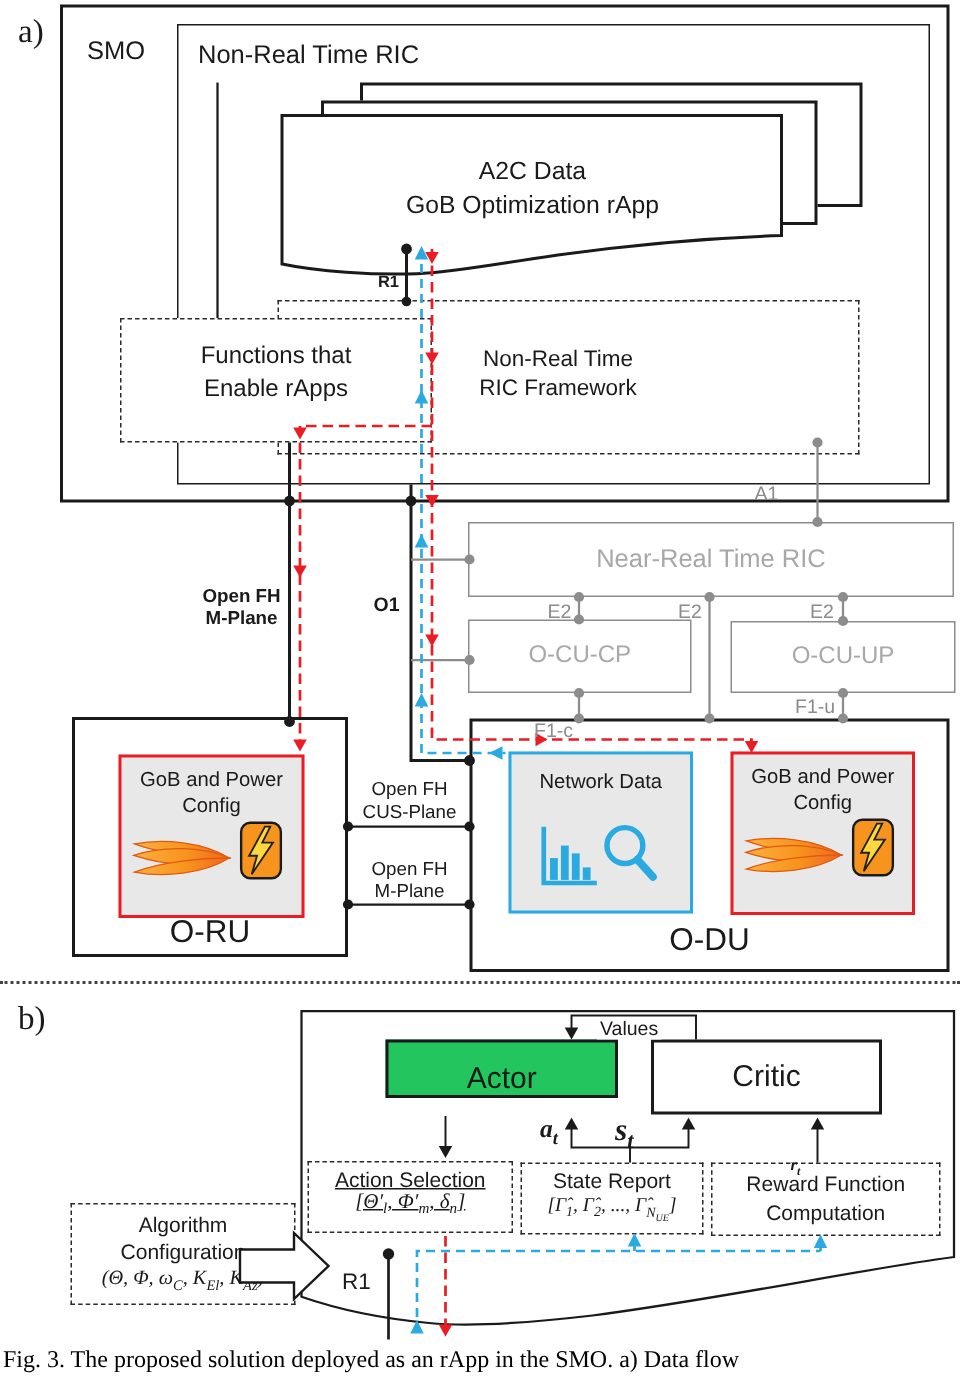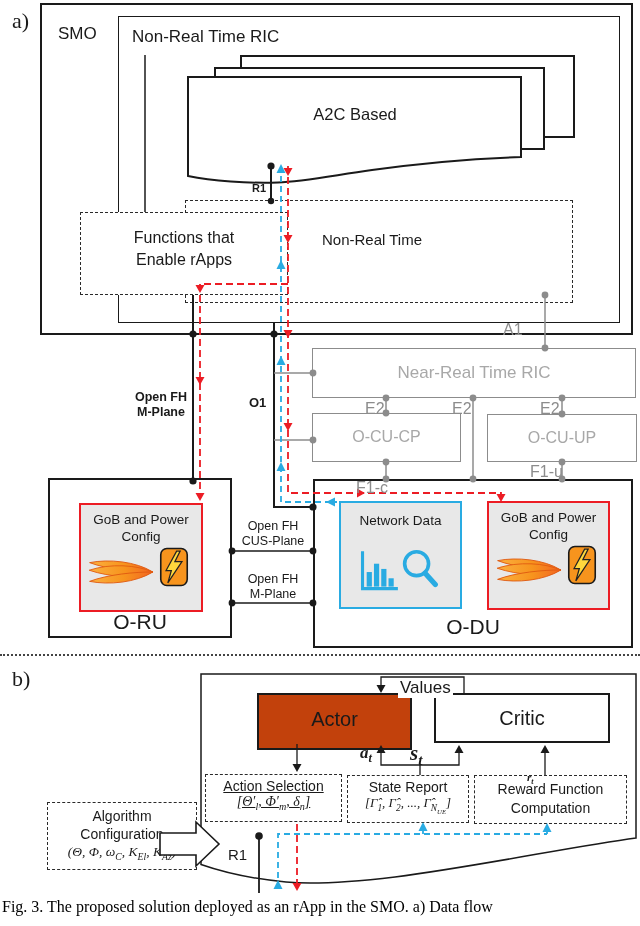--- a/index.html
+++ b/index.html
@@ -11,21 +11,21 @@
          font-family:"Liberation Sans",sans-serif;color:#1a1a1a;}
   .box{position:absolute;border:2px solid #1a1a1a;background:transparent;box-sizing:border-box;}
   .box.thin{border-width:1.5px;}
   .box.dashed{border:1.5px dashed #2a2a2a;background:transparent;}
   .box.grayline{border:1.5px solid var(--c-gray);background:#fff;}
   .box.redline{border:2.5px solid var(--c-red);background:var(--c-boxfill);}
   .box.blueline{border:2.5px solid var(--c-blue);background:var(--c-boxfill);}
   .lbl{position:absolute;white-space:nowrap;}
   .ctr{text-align:center;}
   .graytxt{color:var(--c-ltgray);}
-  .smalllbl{font-size:16px;color:var(--c-gray);}
+  .smalllbl{font-size:13px;color:var(--c-gray);}
   .boldlbl{font-weight:bold;}
   .serif{font-family:"Liberation Serif",serif;}
   .math{font-family:"Liberation Serif",serif;font-style:italic;}
   .math sub{font-size:0.72em;}
   svg{position:absolute;left:0;top:0;}
   #linework{z-index:5;pointer-events:none;}
   .layer1{z-index:1;}
   .layer3{position:absolute;z-index:6;}
   .ln{stroke:#1a1a1a;stroke-width:1.5;fill:none;}
   .ln2{stroke:#1a1a1a;stroke-width:2;fill:none;}
@@ -50,28 +50,30 @@
 
   <div class="box layer1" style="left:40px;top:3px;width:593px;height:332px;"></div>
   <div class="lbl" style="left:58px;top:24px;font-size:17px;z-index:6;">SMO</div>
 
   <div class="box thin layer1" style="left:118px;top:16px;width:502px;height:307px;"></div>
   <div class="lbl" style="left:132px;top:27px;font-size:17px;z-index:6;">Non-Real Time RIC</div>
 
   <div class="box layer1" style="left:240px;top:55px;width:335px;height:83px;background:#fff;"></div>
   <div class="box layer1" style="left:214px;top:67px;width:331px;height:83px;background:#fff;"></div>
   <div class="layer3 ctr" style="left:210px;top:103px;width:290px;font-size:16.5px;line-height:23px;">
-    <div>A2C Based</div>
+    <div>A2C Data</div>
+    <div>GoB Optimization rApp</div>
   </div>
 
   <div class="lbl boldlbl layer3" style="left:244px;top:182px;width:22px;font-size:11px;text-align:right;">R1</div>
 
   <div class="box dashed layer1" style="left:185px;top:200px;width:388px;height:103px;"></div>
   <div class="layer3 ctr" style="left:302px;top:230px;width:140px;font-size:15px;line-height:19px;">
     <div>Non-Real Time</div>
+    <div>RIC Framework</div>
   </div>
 
   <div class="box dashed layer1" style="left:80px;top:212px;width:208px;height:83px;background:#fff;"></div>
   <div class="layer3 ctr" style="left:88px;top:227px;width:192px;font-size:16px;line-height:22px;">
     <div>Functions that</div>
     <div>Enable rApps</div>
   </div>
 
   <div class="layer3 ctr boldlbl" style="left:116px;top:390px;width:90px;font-size:12.5px;line-height:15px;">
     <div>Open FH</div>
@@ -167,27 +169,27 @@
     <svg width="30" height="44" viewBox="0 0 34 46" style="left:78px;top:40px;">
       <rect x="2" y="2" width="30" height="42" rx="7" fill="#f7941d" stroke="#1a1a1a" stroke-width="1.8"></rect>
       <path d="M20,5 L8,27 L14,27 L10,41 L26,17 L18,17 L24,5 Z" fill="#ffd83d" stroke="#222" stroke-width="1.4"></path>
     </svg>
   </div>
 
   <div class="sep"></div>
 
   <div class="lbl serif" style="left:12px;top:666px;font-size:22px;z-index:6;">b)</div>
 
-  <div class="box layer1" style="left:257px;top:693px;width:155px;height:57px;background:#c2410c;">
+  <div class="box layer1" style="left:257px;top:693px;width:155px;height:39px;background:#22c55e;">
     <div class="ctr" style="line-height:48px;font-size:20px;">Actor</div>
   </div>
-  <div class="box layer1" style="left:434px;top:693px;width:176px;height:50px;background:#fff;">
+  <div class="box layer1" style="left:434px;top:693px;width:154px;height:50px;background:#fff;">
     <div class="ctr" style="line-height:47px;font-size:20px;">Critic</div>
   </div>
-  <div class="lbl layer3" style="left:398px;top:678px;font-size:17px;background:#fff;padding:0 2px;">Values</div>
+  <div class="lbl layer3" style="left:398px;top:678px;font-size:13px;background:#fff;padding:0 2px;">Values</div>
 
   <div class="lbl math boldlbl layer3" style="left:360px;top:743px;font-size:17px;">a<sub>t</sub></div>
   <div class="lbl math boldlbl layer3" style="left:410px;top:741px;font-size:21px;">s<sub>t</sub></div>
   <div class="lbl math boldlbl layer3" style="left:527px;top:741px;font-size:11px;margin-top:30px;">r<sub>t</sub></div>
 
   <div class="box dashed layer1" style="left:205px;top:774px;width:137px;height:48px;text-decoration:underline;">
     <div class="ctr" style="margin-top:3px;font-size:14px;">Action Selection</div>
     <div class="ctr math" style="font-size:14px;">[Θ′<sub>l</sub>, Φ′<sub>m</sub>, δ<sub>n</sub>]</div>
   </div>
   <div class="box dashed layer1" style="left:347px;top:775px;width:122px;height:48px;">

